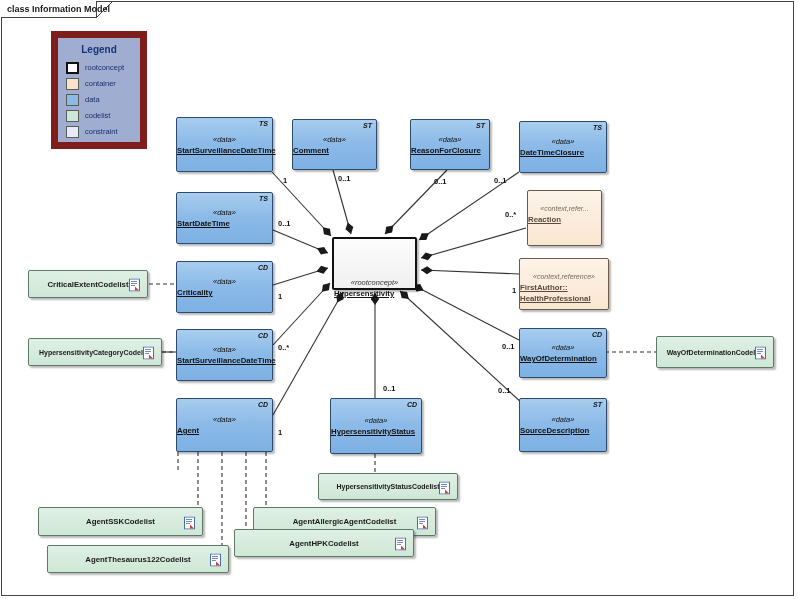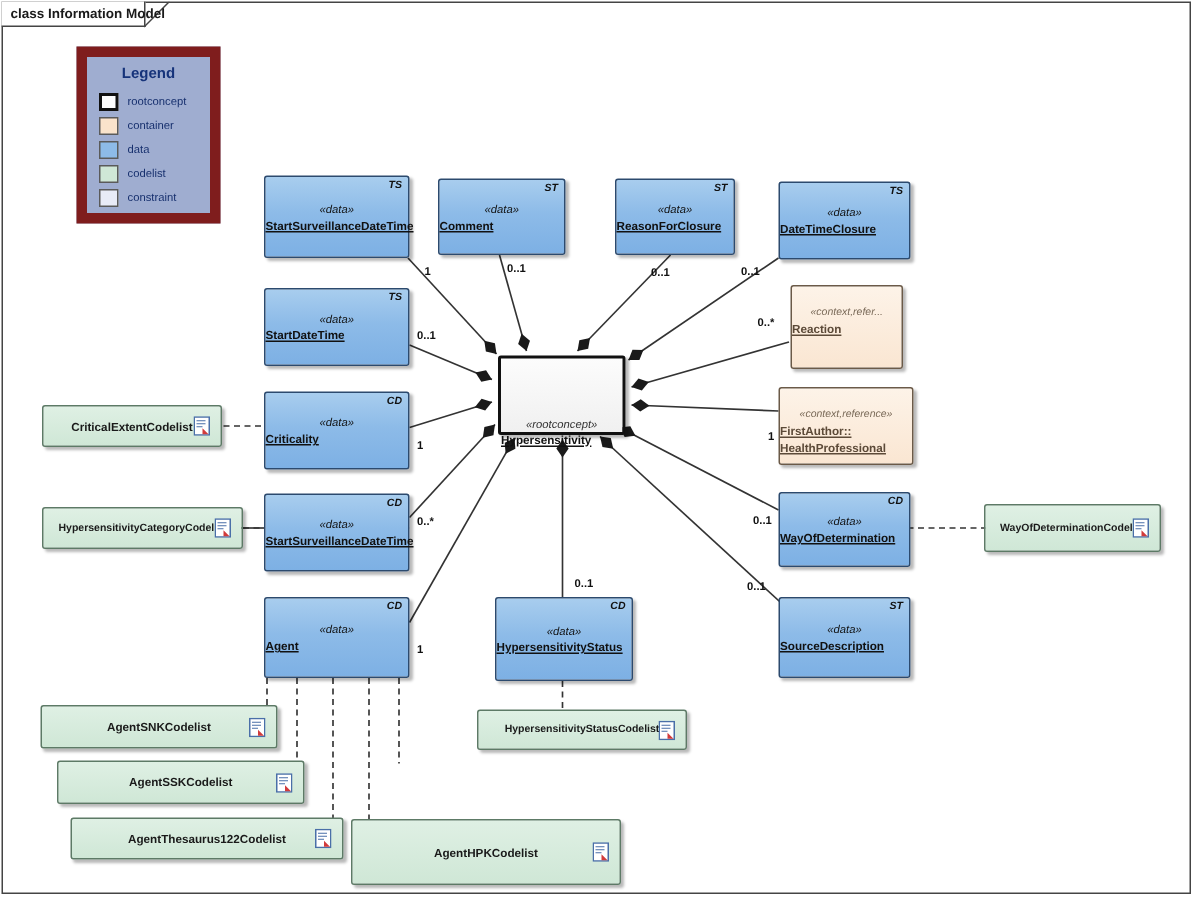--- a/index.html
+++ b/index.html
@@ -296,30 +296,20 @@
     <span class="cl-label" style="font-size:7px">HypersensitivityStatusCodelist</span>
     <span class="cl-icon">
       <svg width="11" height="13" viewBox="0 0 11 13">
           <rect x="0.5" y="0.5" width="10" height="12" fill="#fff" stroke="#4a6fa8"></rect>
           <path d="M2 3h6M2 5h6M2 7h4" stroke="#4a6fa8" stroke-width="0.8"></path>
           <path d="M6 8l4 4H6z" fill="#d23b3b"></path>
         </svg>
     </span>
   </div>
 
-  <div class="node codelist-node" style="left:27px;top:470px;width:158px;height:29px">
-    <span class="cl-label">AgentSNKCodelist</span>
-    <span class="cl-icon">
-      <svg width="11" height="13" viewBox="0 0 11 13">
-          <rect x="0.5" y="0.5" width="10" height="12" fill="#fff" stroke="#4a6fa8"></rect>
-          <path d="M2 3h6M2 5h6M2 7h4" stroke="#4a6fa8" stroke-width="0.8"></path>
-          <path d="M6 8l4 4H6z" fill="#d23b3b"></path>
-        </svg>
-    </span>
-  </div>
 
   <div class="node codelist-node" style="left:38px;top:507px;width:165px;height:29px">
     <span class="cl-label">AgentSSKCodelist</span>
     <span class="cl-icon">
       <svg width="11" height="13" viewBox="0 0 11 13">
           <rect x="0.5" y="0.5" width="10" height="12" fill="#fff" stroke="#4a6fa8"></rect>
           <path d="M2 3h6M2 5h6M2 7h4" stroke="#4a6fa8" stroke-width="0.8"></path>
           <path d="M6 8l4 4H6z" fill="#d23b3b"></path>
         </svg>
     </span>
@@ -329,22 +319,32 @@
     <span class="cl-label">AgentThesaurus122Codelist</span>
     <span class="cl-icon">
       <svg width="11" height="13" viewBox="0 0 11 13">
           <rect x="0.5" y="0.5" width="10" height="12" fill="#fff" stroke="#4a6fa8"></rect>
           <path d="M2 3h6M2 5h6M2 7h4" stroke="#4a6fa8" stroke-width="0.8"></path>
           <path d="M6 8l4 4H6z" fill="#d23b3b"></path>
         </svg>
     </span>
   </div>
 
-
-  <div class="node codelist-node" style="left:234px;top:546px;width:180px;height:44px">
+  <div class="node codelist-node" style="left:253px;top:507px;width:183px;height:29px">
+    <span class="cl-label">AgentAllergicAgentCodelist</span>
+    <span class="cl-icon">
+      <svg width="11" height="13" viewBox="0 0 11 13">
+          <rect x="0.5" y="0.5" width="10" height="12" fill="#fff" stroke="#4a6fa8"></rect>
+          <path d="M2 3h6M2 5h6M2 7h4" stroke="#4a6fa8" stroke-width="0.8"></path>
+          <path d="M6 8l4 4H6z" fill="#d23b3b"></path>
+        </svg>
+    </span>
+  </div>
+
+  <div class="node codelist-node" style="left:234px;top:529px;width:180px;height:28px">
     <span class="cl-label">AgentHPKCodelist</span>
     <span class="cl-icon">
       <svg width="11" height="13" viewBox="0 0 11 13">
           <rect x="0.5" y="0.5" width="10" height="12" fill="#fff" stroke="#4a6fa8"></rect>
           <path d="M2 3h6M2 5h6M2 7h4" stroke="#4a6fa8" stroke-width="0.8"></path>
           <path d="M6 8l4 4H6z" fill="#d23b3b"></path>
         </svg>
     </span>
   </div>
 

